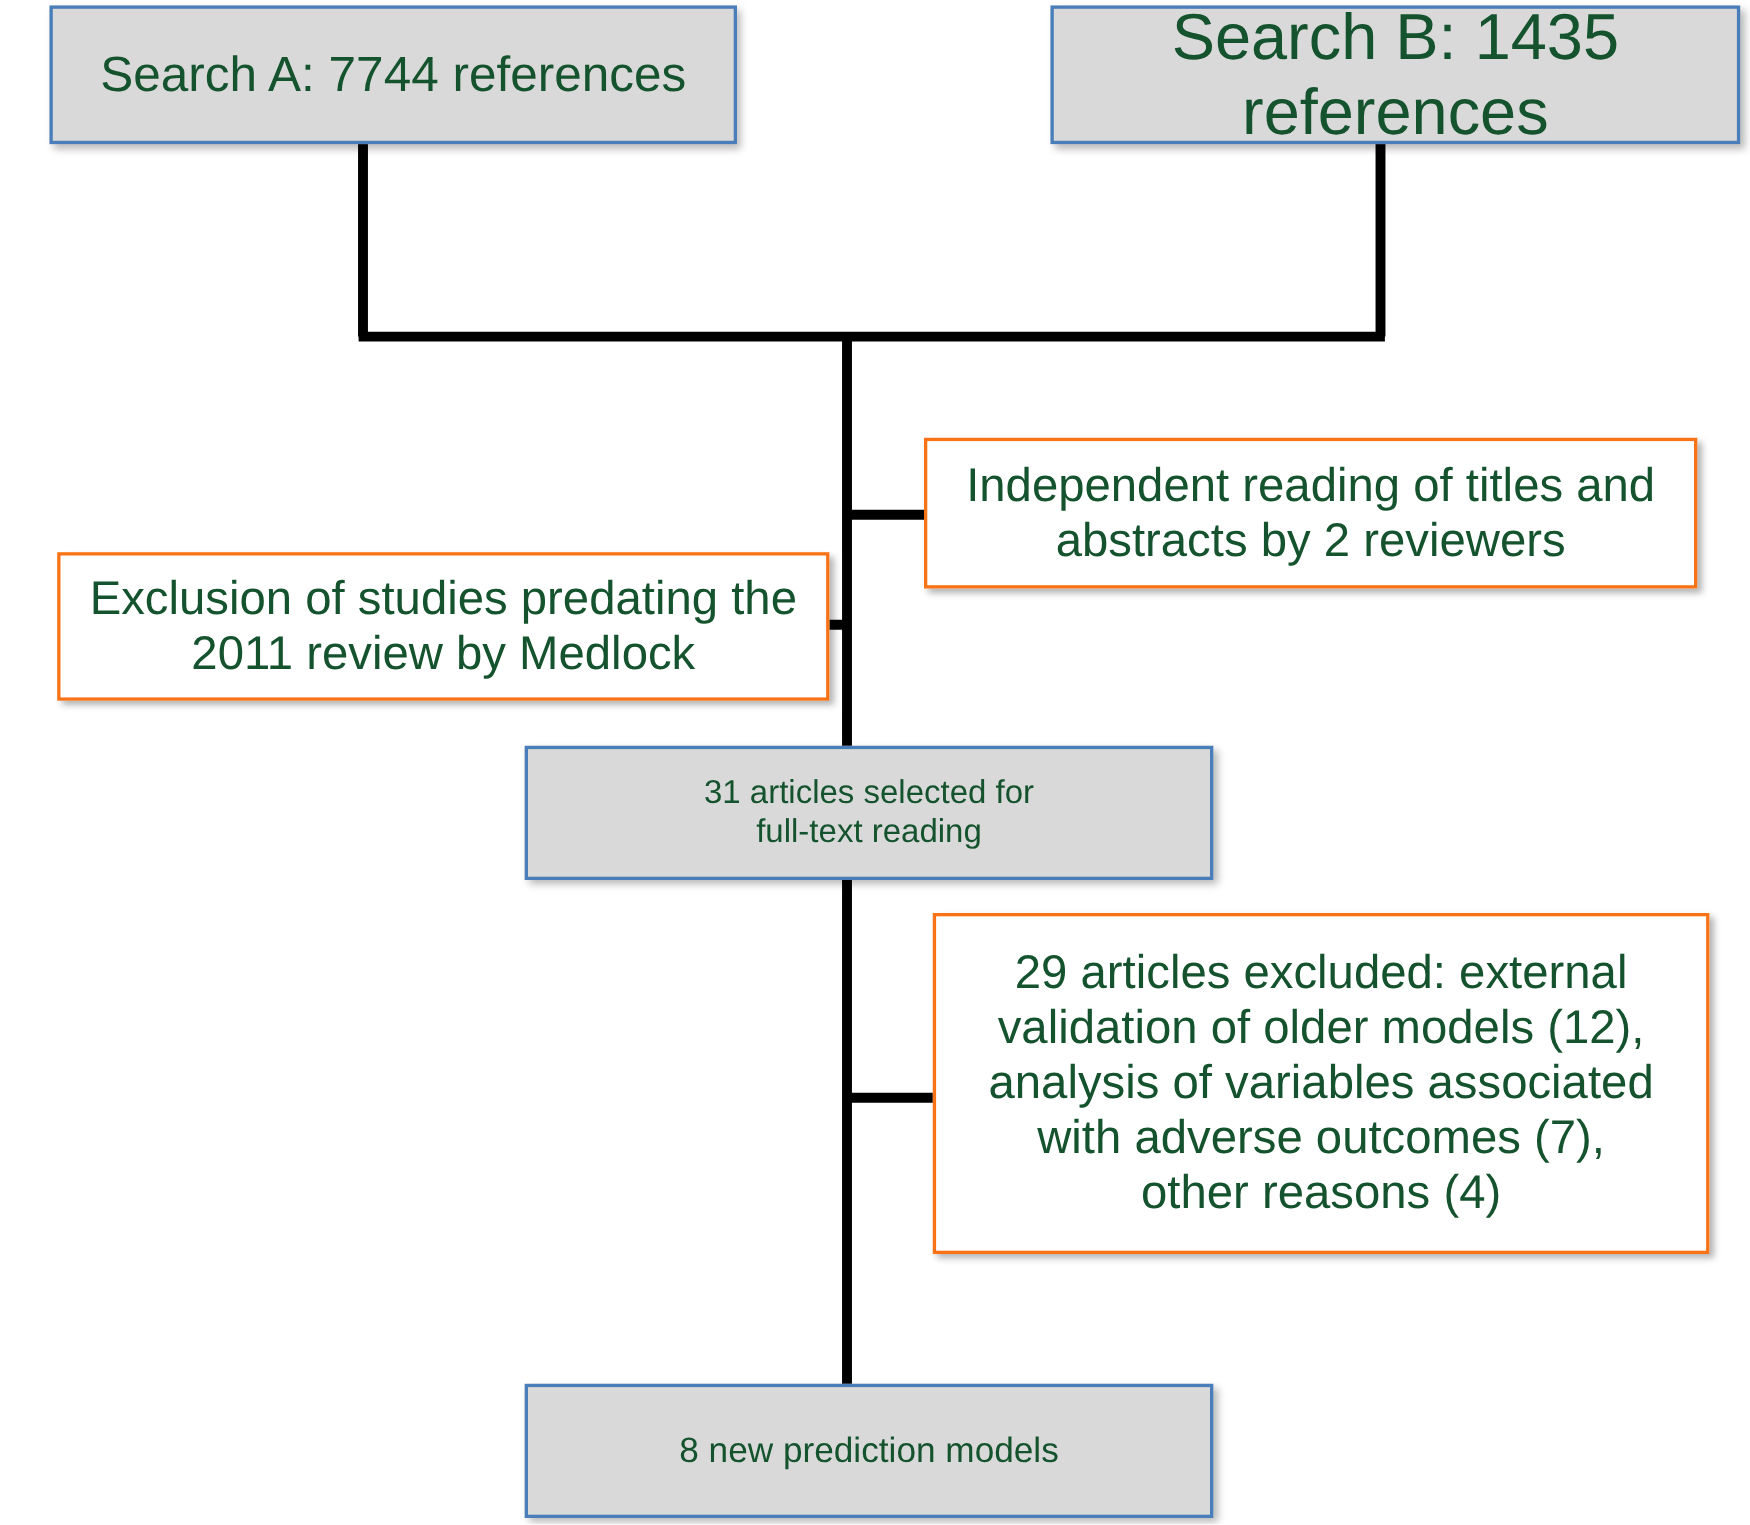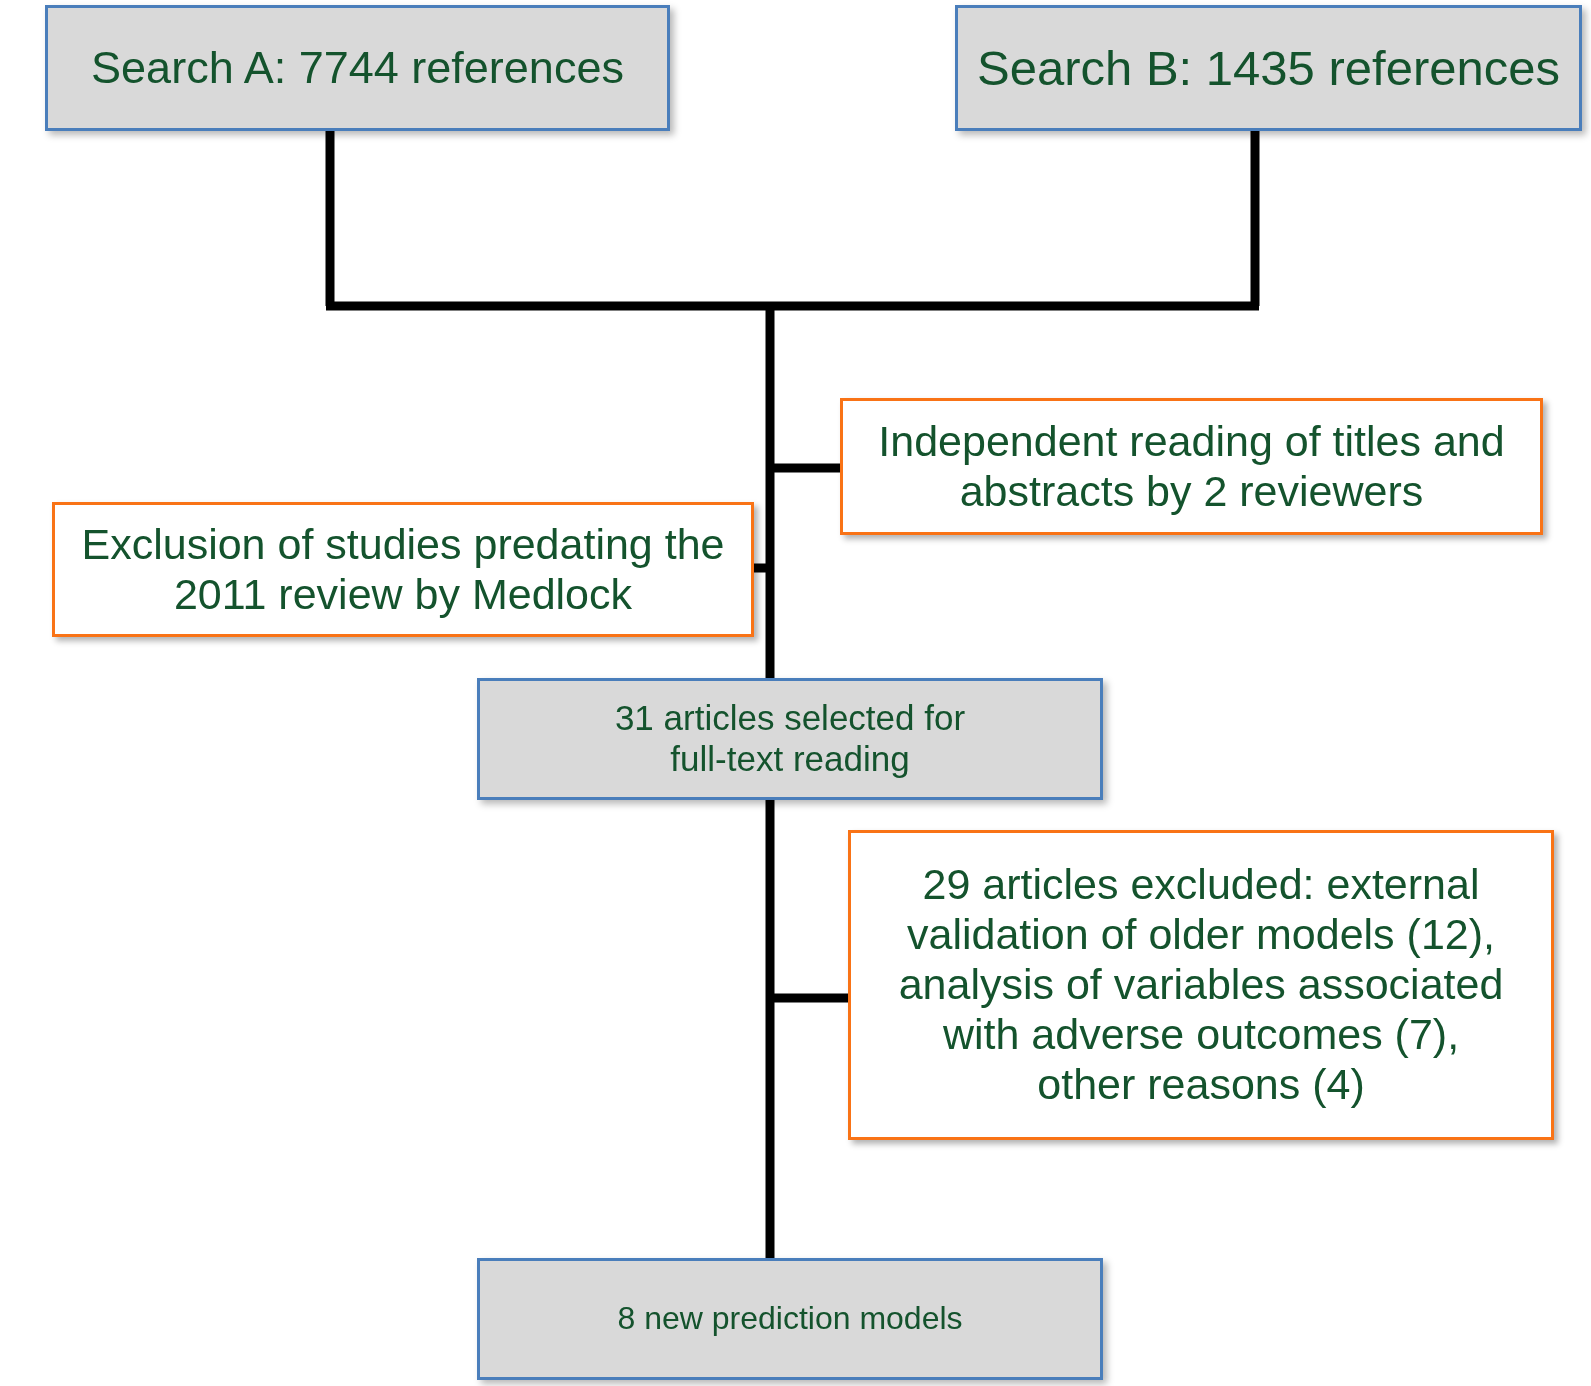--- a/index.html
+++ b/index.html
@@ -58,24 +58,24 @@
   }
 
   .node .label {
     display: block;
     padding: 0 10px;
     white-space: pre-line;
   }
 
   
   #node-search-a     { left: 45px;  top: 5px;    width: 625px; height: 126px; font-size: 45px; }
-  #node-search-b     { left: 955px; top: 5px;    width: 627px; height: 126px; font-size: 49px; }
+  #node-search-b     { left: 955px; top: 5px;    width: 627px; height: 126px; font-size: 59px; }
   #node-independent  { left: 840px; top: 398px;  width: 703px; height: 137px; font-size: 43px; }
   #node-exclusion    { left: 8px;   top: 502px;  width: 702px; height: 135px; font-size: 43px; margin-left: 44px; }
-  #node-selected     { left: 477px; top: 678px;  width: 626px; height: 122px; font-size: 35px; }
+  #node-selected     { left: 477px; top: 678px;  width: 626px; height: 122px; font-size: 30px; }
   #node-excluded     { left: 848px; top: 830px;  width: 706px; height: 310px; font-size: 43px; }
   #node-models       { left: 477px; top: 1258px; width: 626px; height: 122px; font-size: 32px; }
 </style>
 </head>
 <body>
 
 <div id="canvas">
 
   <svg id="connectors" viewBox="0 0 1591 1386" width="1591" height="1386" xmlns="http://www.w3.org/2000/svg">
     <g stroke="#000000" stroke-width="9" fill="none" stroke-linecap="butt">

